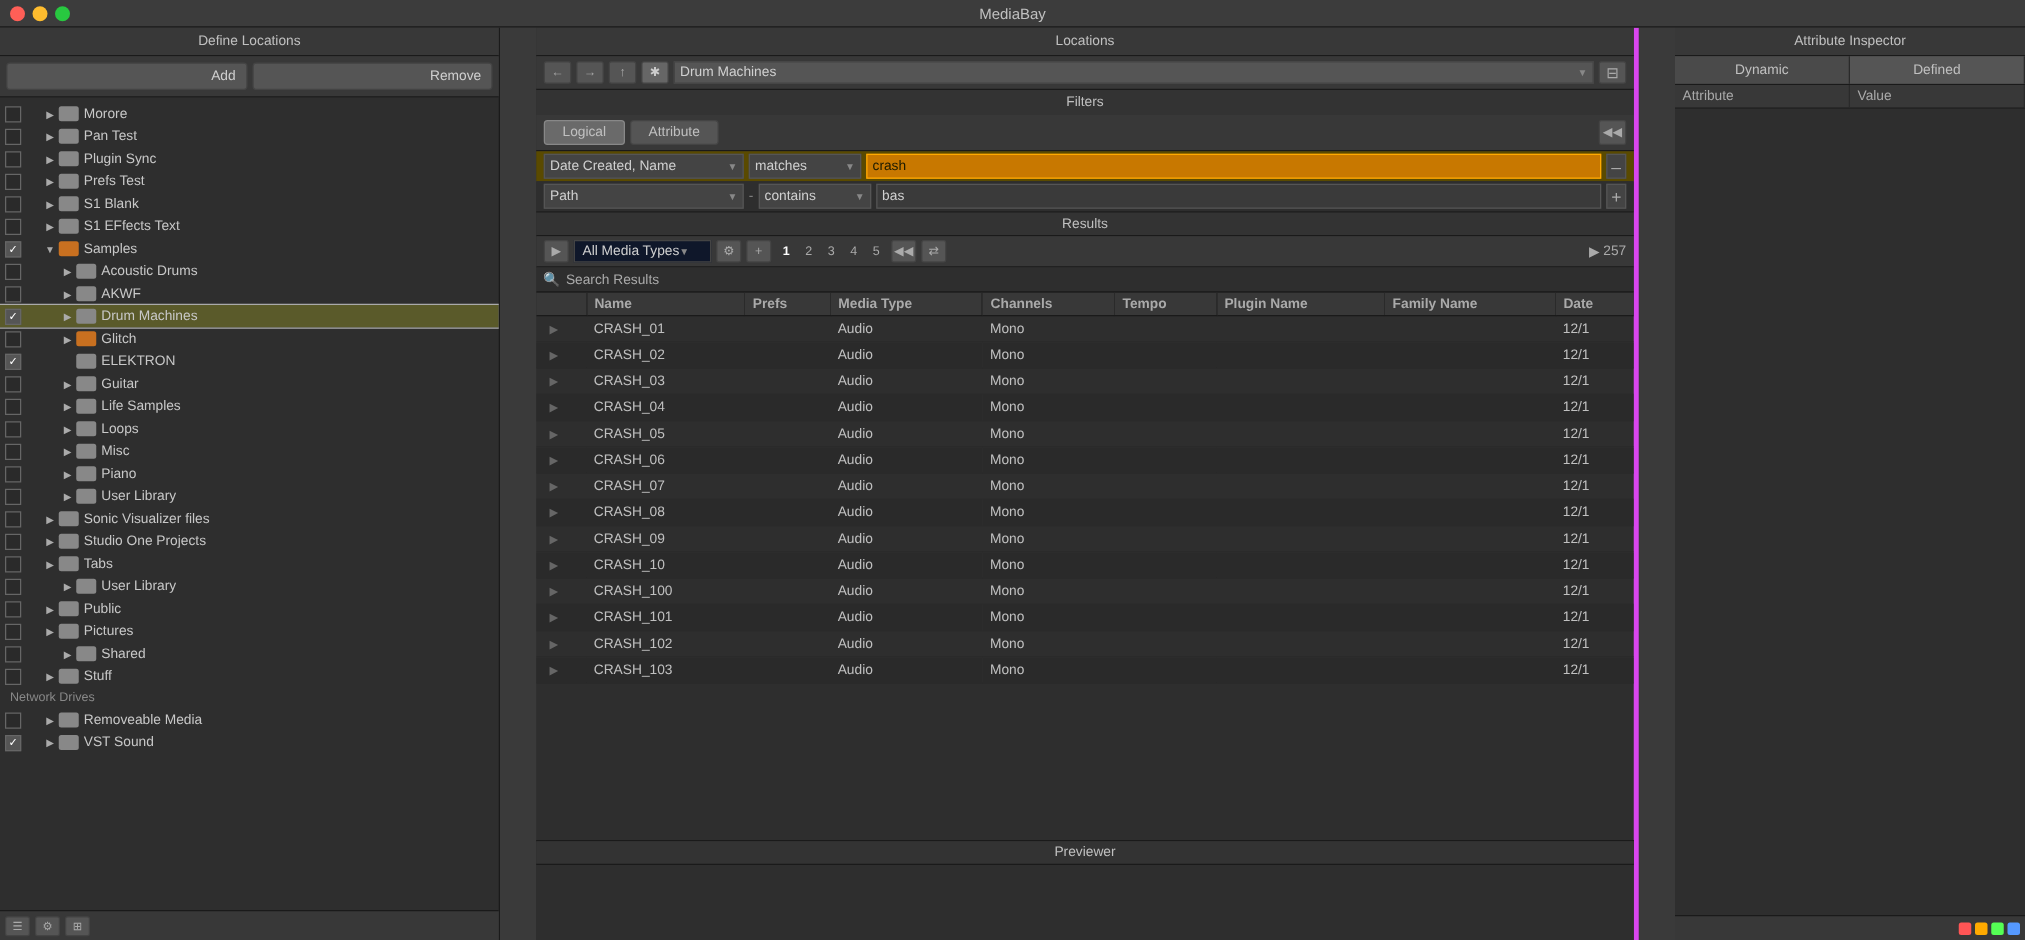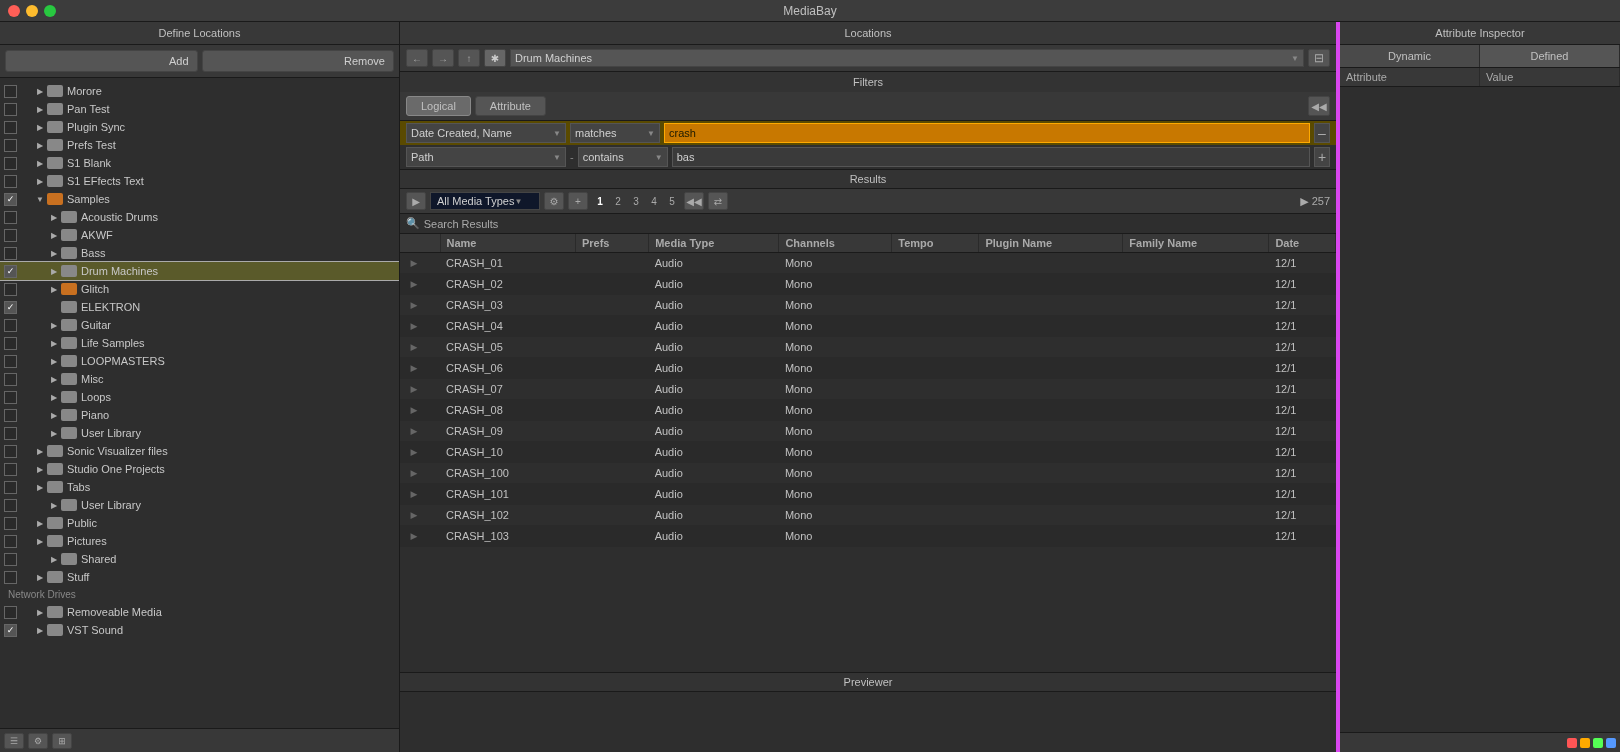--- a/index.html
+++ b/index.html
@@ -41,20 +41,21 @@
     .tb-max { background: #28c840; }
     .titlebar-title {
       font-size: 12px;
       color: #c0c0c0;
     }
 
     
     .main-layout {
       display: flex;
       height: calc(752px - 22px);
+      gap: 29px;
     }
 
     
     .left-panel {
       width: 400px;
       background: #2e2e2e;
       border-right: 1px solid #1a1a1a;
       display: flex;
       flex-direction: column;
       flex-shrink: 0;
@@ -645,27 +646,20 @@
           <div class="folder-icon"></div>
           <span class="tree-label">Acoustic Drums</span>
         </div>
         <div class="tree-item">
           <div class="checkbox"></div>
           <span class="tree-indent" style="width: 28px; display: inline-block;"></span>
           <span class="tree-arrow closed"></span>
           <div class="folder-icon"></div>
           <span class="tree-label">AKWF</span>
         </div>
-        <div class="tree-item">
-          <div class="checkbox"></div>
-          <span class="tree-indent" style="width: 28px; display: inline-block;"></span>
-          <span class="tree-arrow closed"></span>
-          <div class="folder-icon"></div>
-          <span class="tree-label">Bass</span>
-        </div>
         <div class="tree-item highlighted">
           <div class="checkbox checked"></div>
           <span class="tree-indent" style="width: 28px; display: inline-block;"></span>
           <span class="tree-arrow closed"></span>
           <div class="folder-icon"></div>
           <span class="tree-label">Drum Machines</span>
         </div>
         <div class="tree-item">
           <div class="checkbox"></div>
           <span class="tree-indent" style="width: 28px; display: inline-block;"></span>
@@ -692,35 +686,28 @@
           <span class="tree-indent" style="width: 28px; display: inline-block;"></span>
           <span class="tree-arrow closed"></span>
           <div class="folder-icon"></div>
           <span class="tree-label">Life Samples</span>
         </div>
         <div class="tree-item">
           <div class="checkbox"></div>
           <span class="tree-indent" style="width: 28px; display: inline-block;"></span>
           <span class="tree-arrow closed"></span>
           <div class="folder-icon"></div>
-          <span class="tree-label">LOOPMASTERS</span>
+          <span class="tree-label">Loops</span>
         </div>
         <div class="tree-item">
           <div class="checkbox"></div>
           <span class="tree-indent" style="width: 28px; display: inline-block;"></span>
           <span class="tree-arrow closed"></span>
           <div class="folder-icon"></div>
           <span class="tree-label">Misc</span>
-        </div>
-        <div class="tree-item">
-          <div class="checkbox"></div>
-          <span class="tree-indent" style="width: 28px; display: inline-block;"></span>
-          <span class="tree-arrow closed"></span>
-          <div class="folder-icon"></div>
-          <span class="tree-label">Loops</span>
         </div>
         <div class="tree-item">
           <div class="checkbox"></div>
           <span class="tree-indent" style="width: 28px; display: inline-block;"></span>
           <span class="tree-arrow closed"></span>
           <div class="folder-icon"></div>
           <span class="tree-label">Piano</span>
         </div>
         <div class="tree-item">
           <div class="checkbox"></div>

